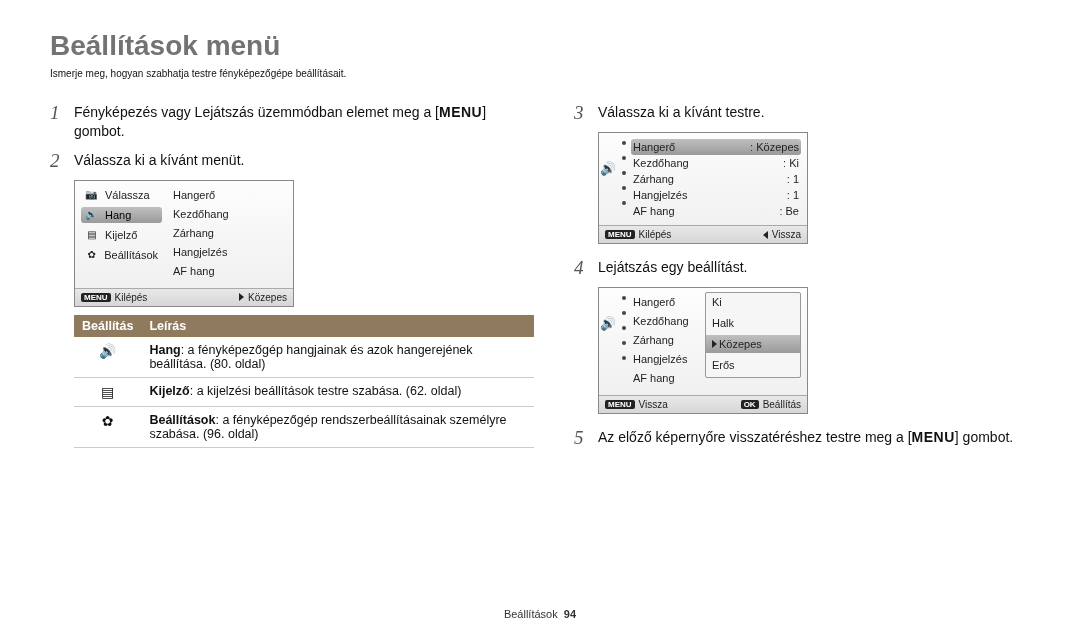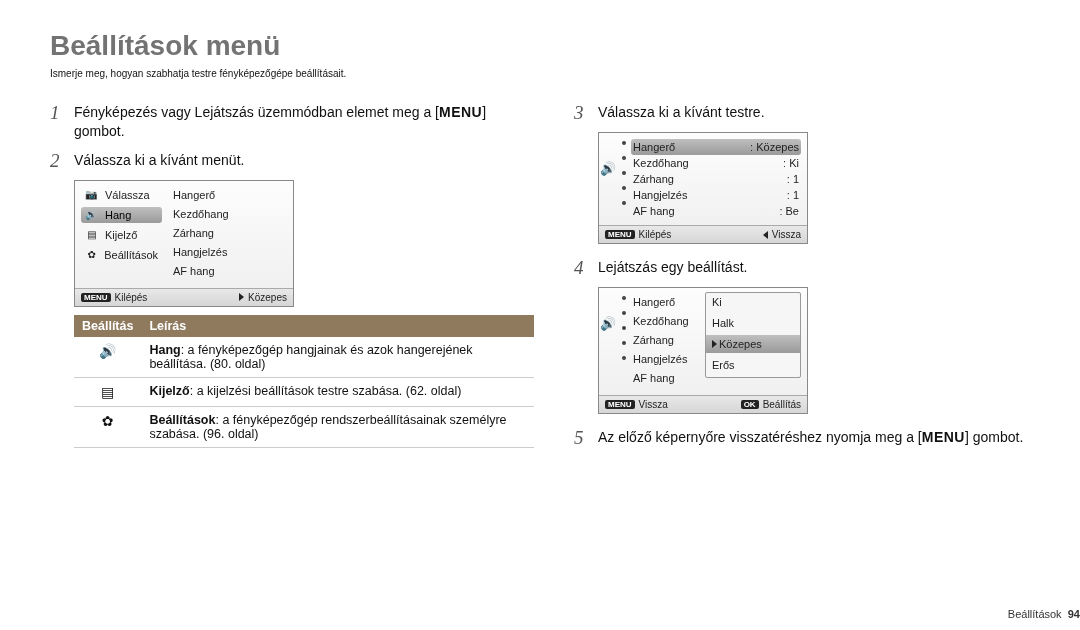--- a/index.html
+++ b/index.html
@@ -147,21 +147,21 @@
   .dotcol .dot {
     width:4px;height:4px;border-radius:50%;
     background:#444; margin-bottom:11px;
   }
   .dcol-wrap { display:flex; }
   .speaker-big {
     width:18px; text-align:center; font-size:13px; margin-top:28px;
   }
   .footer {
     position:absolute; bottom:10px; left:0; right:0;
-    text-align:right; font-size:11px; color:#333;
+    text-align:center; font-size:11px; color:#333;
   }
   .footer b { font-weight:bold; }
 </style>
 </head>
 <body>
 
 <h1 class="page-title">Beállítások menü</h1>
 <div class="page-sub">Ismerje meg, hogyan szabhatja testre fényképezőgépe beállításait.</div>
 
 <div class="cols">
@@ -341,21 +341,21 @@
         <span class="foot-group">
           <span class="foot-chip">OK</span>
           <span>Beállítás</span>
         </span>
       </div>
     </div>
 
     <div class="step" style="margin-top:14px">
       <span class="step-num">5</span>
       <span class="step-text">
-        <span>Az előző képernyőre visszatéréshez nyomja meg a [</span><span class="menukw">MENU</span><span>] gombot.</span>
+        <span>Az előző képernyőre visszatéréshez testre meg a [</span><span class="menukw">MENU</span><span>] gombot.</span>
       </span>
     </div>
 
   </div>
 </div>
 
 <div class="footer">
   <span>Beállítások</span>&nbsp;&nbsp;<b>94</b>
 </div>
 

